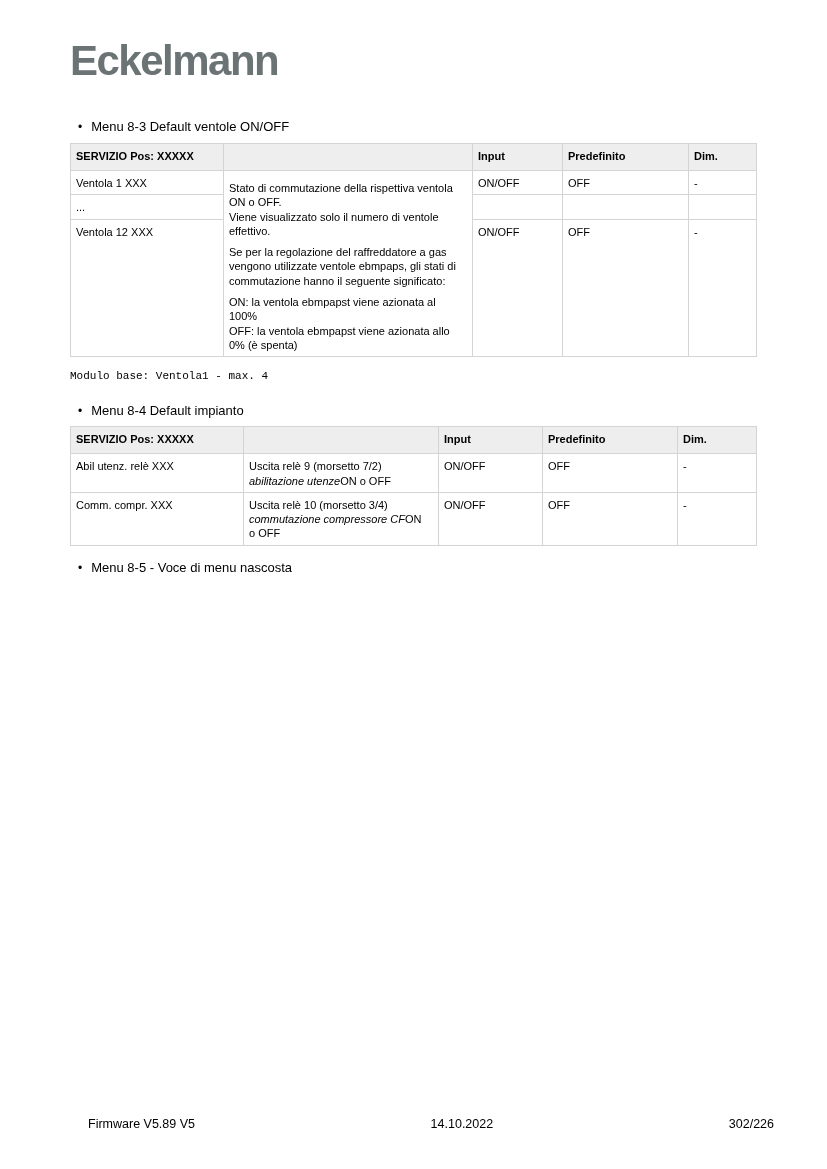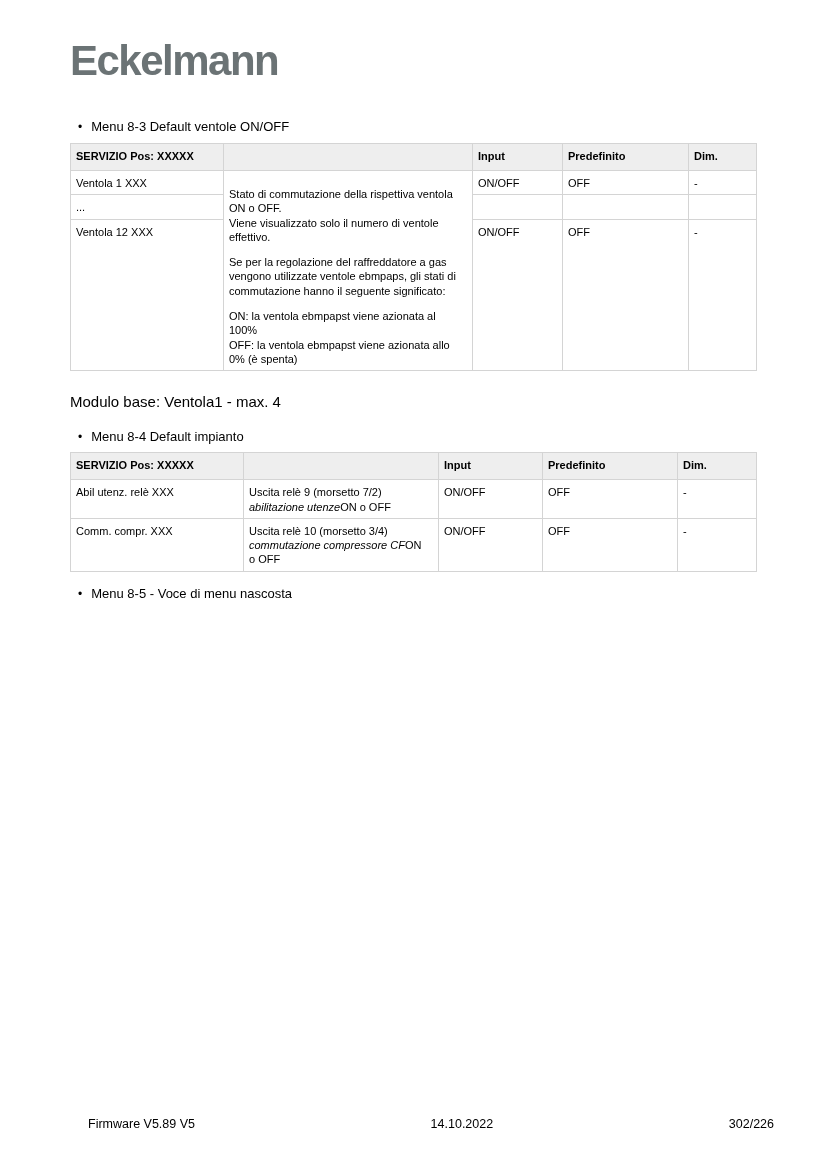--- a/index.html
+++ b/index.html
@@ -49,31 +49,32 @@
     padding: 5px 11px 4px 5px;
     overflow: hidden;
   }
   th {
     background: #eeeeee;
     font-weight: bold;
     height: 27px;
   }
   .t1-r1 td { height: 16px; }
   .t1-r2 td { height: 22px; }
-  .desc-cell p { margin: 11px 0 7px 0; white-space: pre-line; }
+  .desc-cell p { margin: 5px 0 7px 0; white-space: pre-line; }
   .desc-cell p:last-child { margin-bottom: 0; }
   .t2-r1 td { height: 38px; }
   .t2-r2 td { height: 50px; }
   .ital { font-style: italic; }
   .desc-line { display: block; }
 
   .note-block {
-    margin-top: 22px;
-    font-size: 15px;
+    margin-top: 10px;
+    font-size: 11px;
     line-height: 18px;
+    font-family: Liberation Mono, monospace;
   }
 
   .footer {
     position: absolute;
     left: 70px; top: 1117px;
     width: 686px;
     display: flex;
     justify-content: space-between;
     align-items: baseline;
     font-size: 12.5px;

